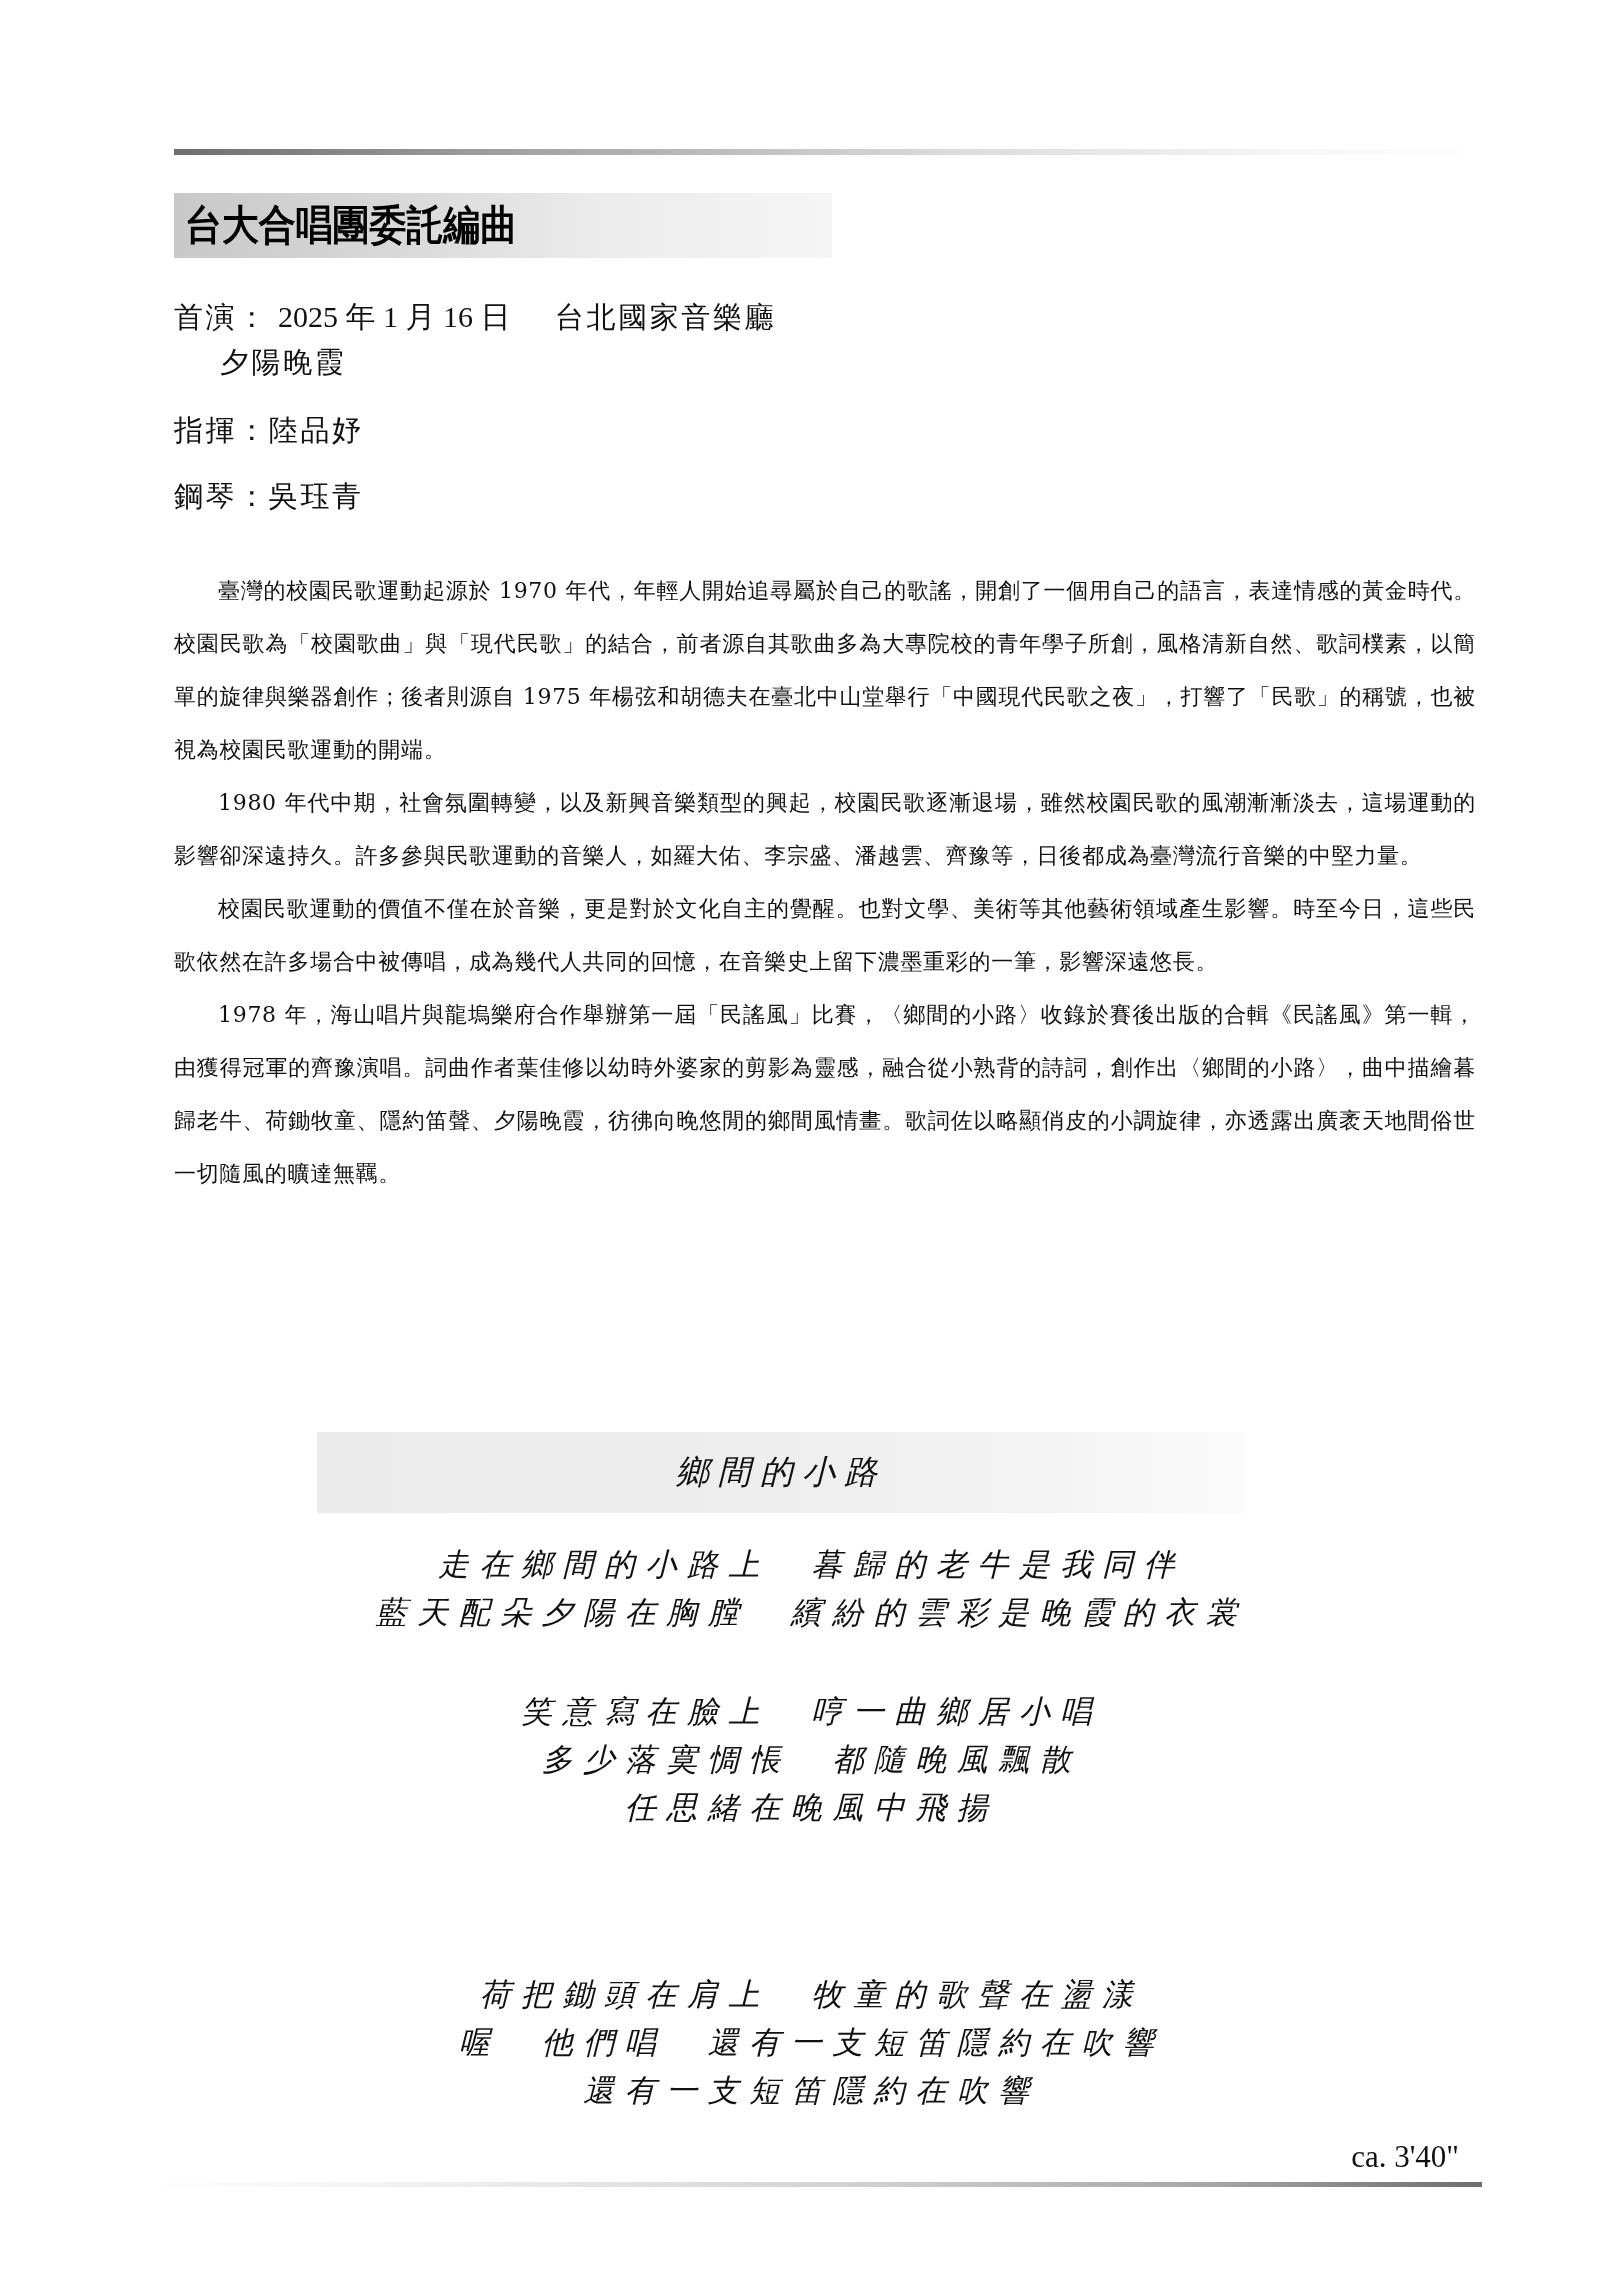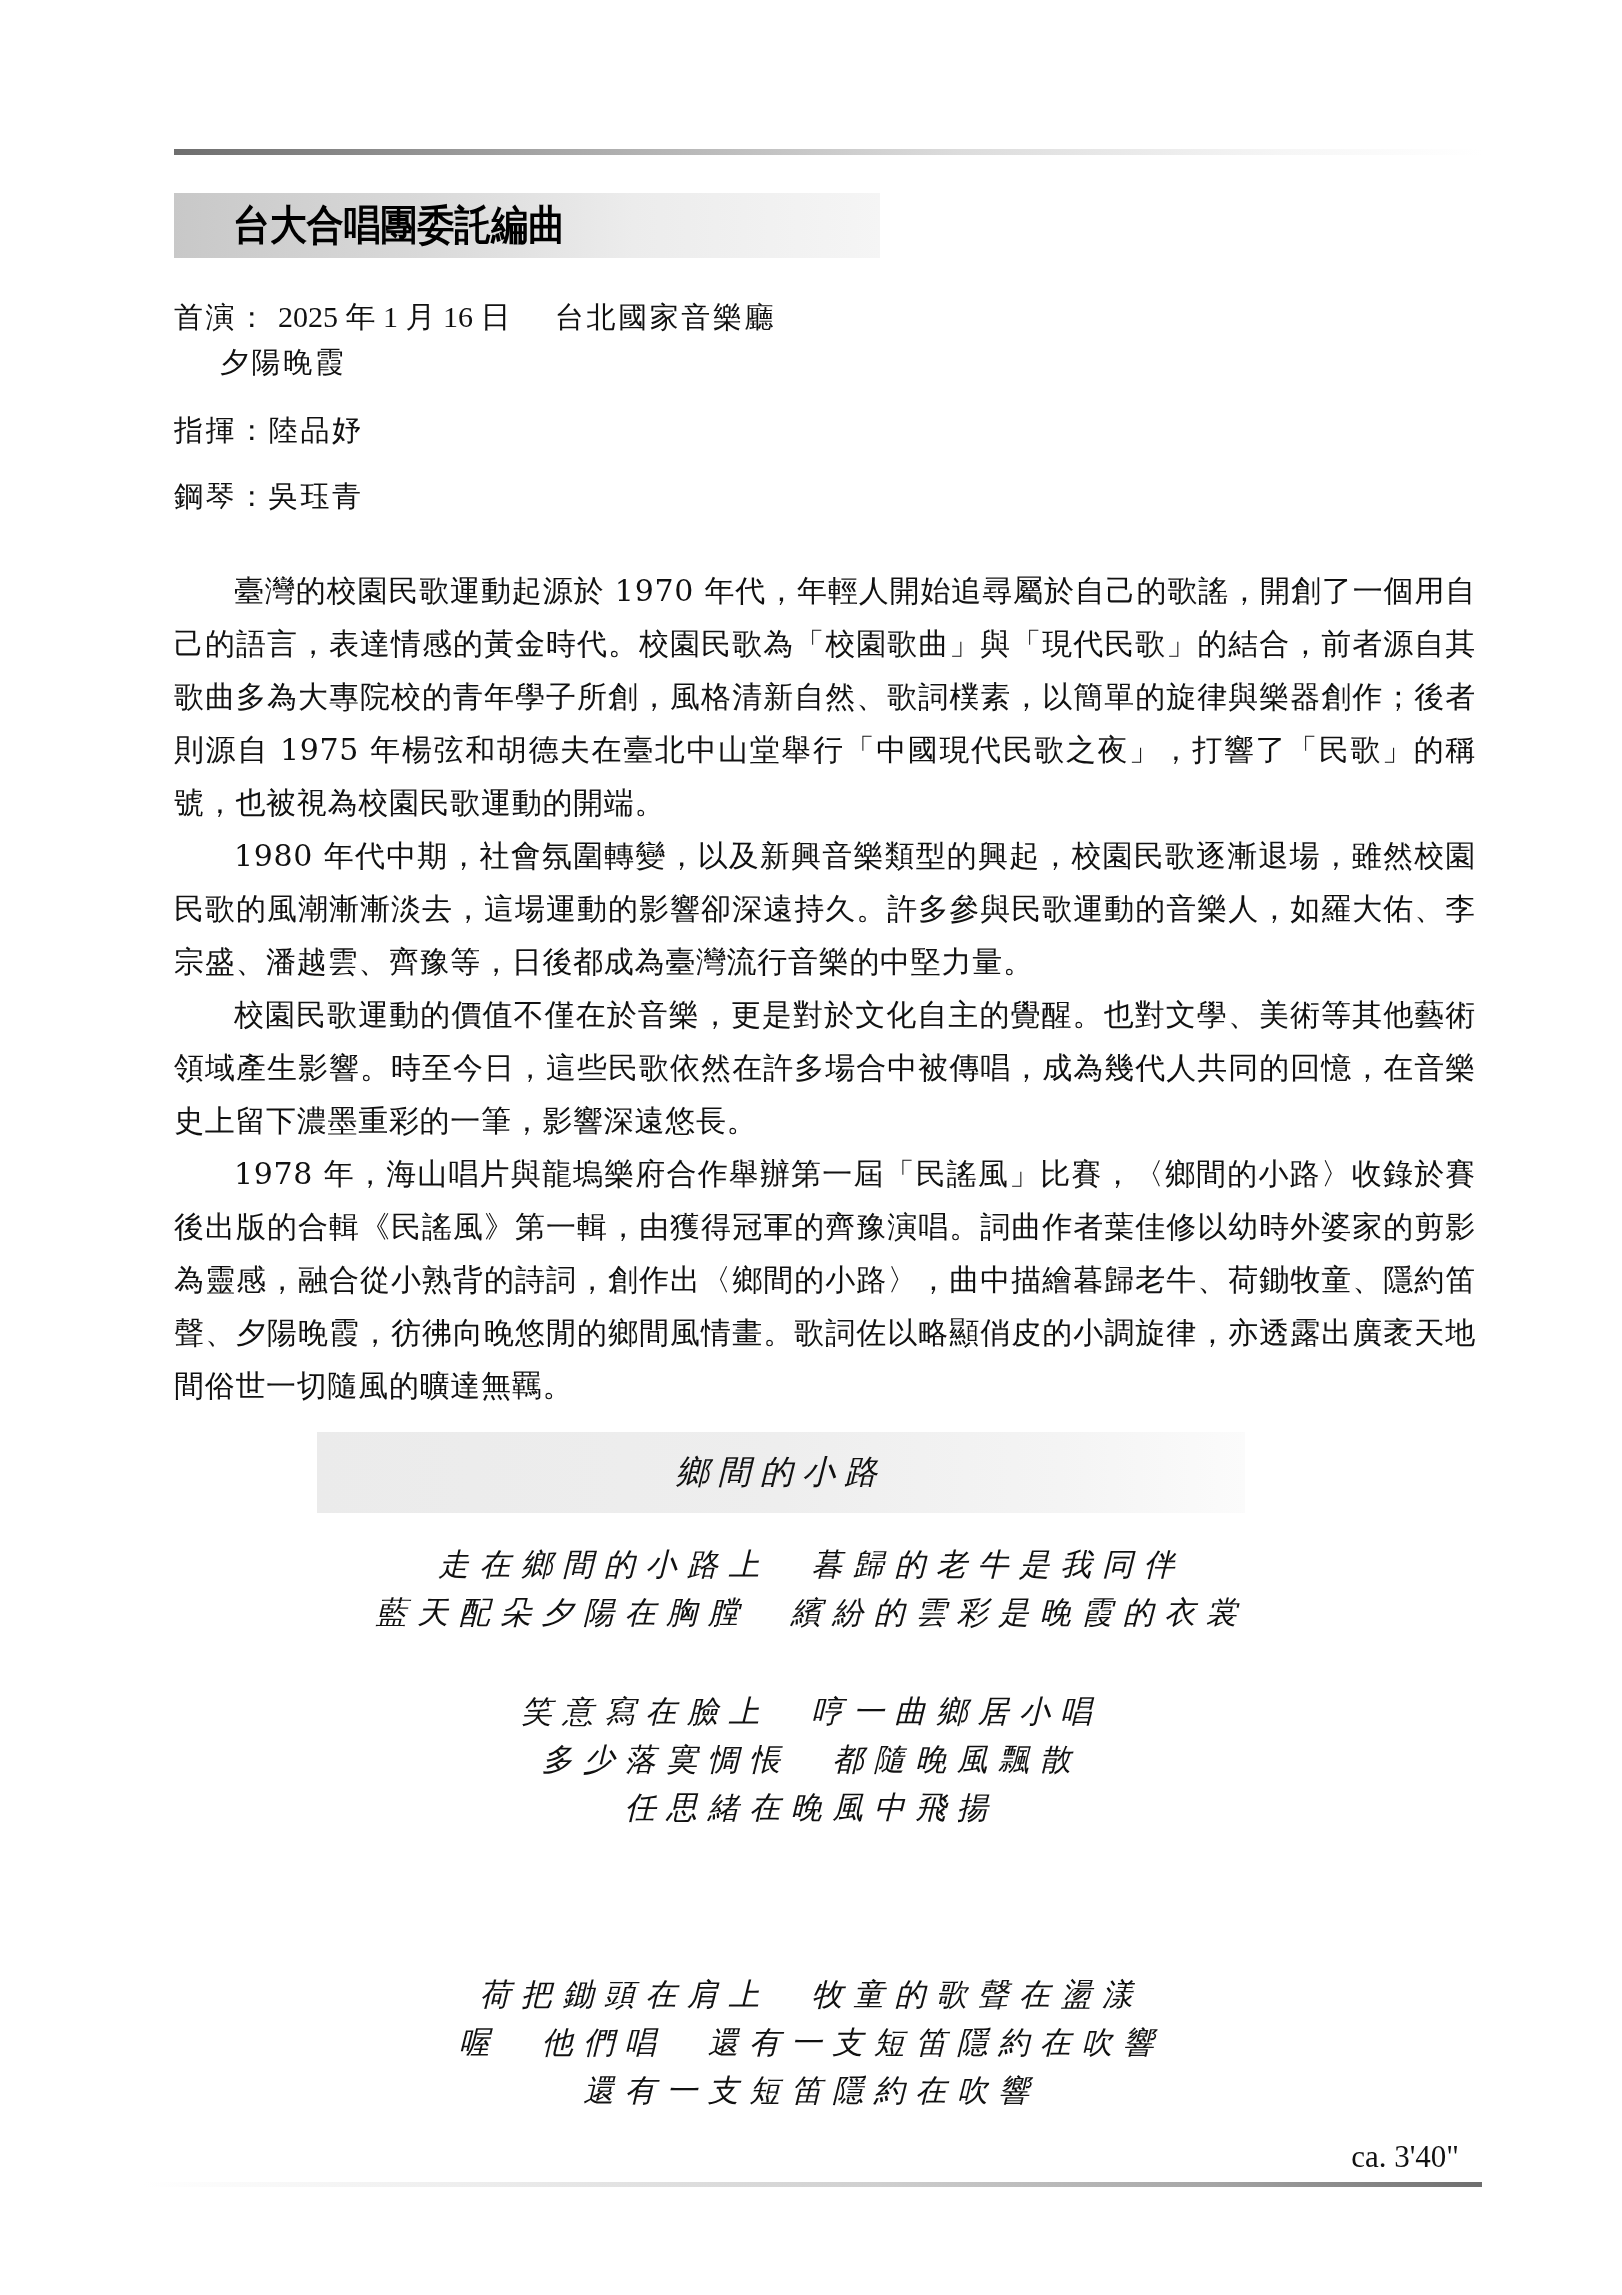--- a/index.html
+++ b/index.html
@@ -33,21 +33,20 @@
     }
     .title-box {
       position: absolute;
       left: 174px;
       top: 193px;
       width: 658px;
       height: 65px;
       background: linear-gradient(to right, #c8c8c8 0%, #d9d9d9 35%, #ececec 65%, #f5f5f5 100%);
       display: flex;
       align-items: center;
-      padding-left: 48px;
     }
     .title-box h1 {
       margin: 0 0 0 10.5px;
       font-family: "DejaVu Serif", "Liberation Serif", serif;
       font-weight: bold;
       font-size: 41px;
       letter-spacing: 0px;
       transform: scaleX(0.9);
       transform-origin: left center;
       color: #000;
@@ -64,21 +63,21 @@
     .info-row-1 { top: 298px; }
     .info-row-1b { top: 344px; left: 220px; }
     .info-row-2 { top: 412px; }
     .info-row-3 { top: 478px; }
 
     .prose {
       position: absolute;
       left: 174px;
       top: 564px;
       width: 1302px;
-      font-size: 30px;
+      font-size: 22px;
       line-height: 53px;
       text-align: justify;
       text-justify: inter-character;
       letter-spacing: 0.7px;
     }
     .prose p {
       margin: 0;
       text-indent: 2em;
     }
 

